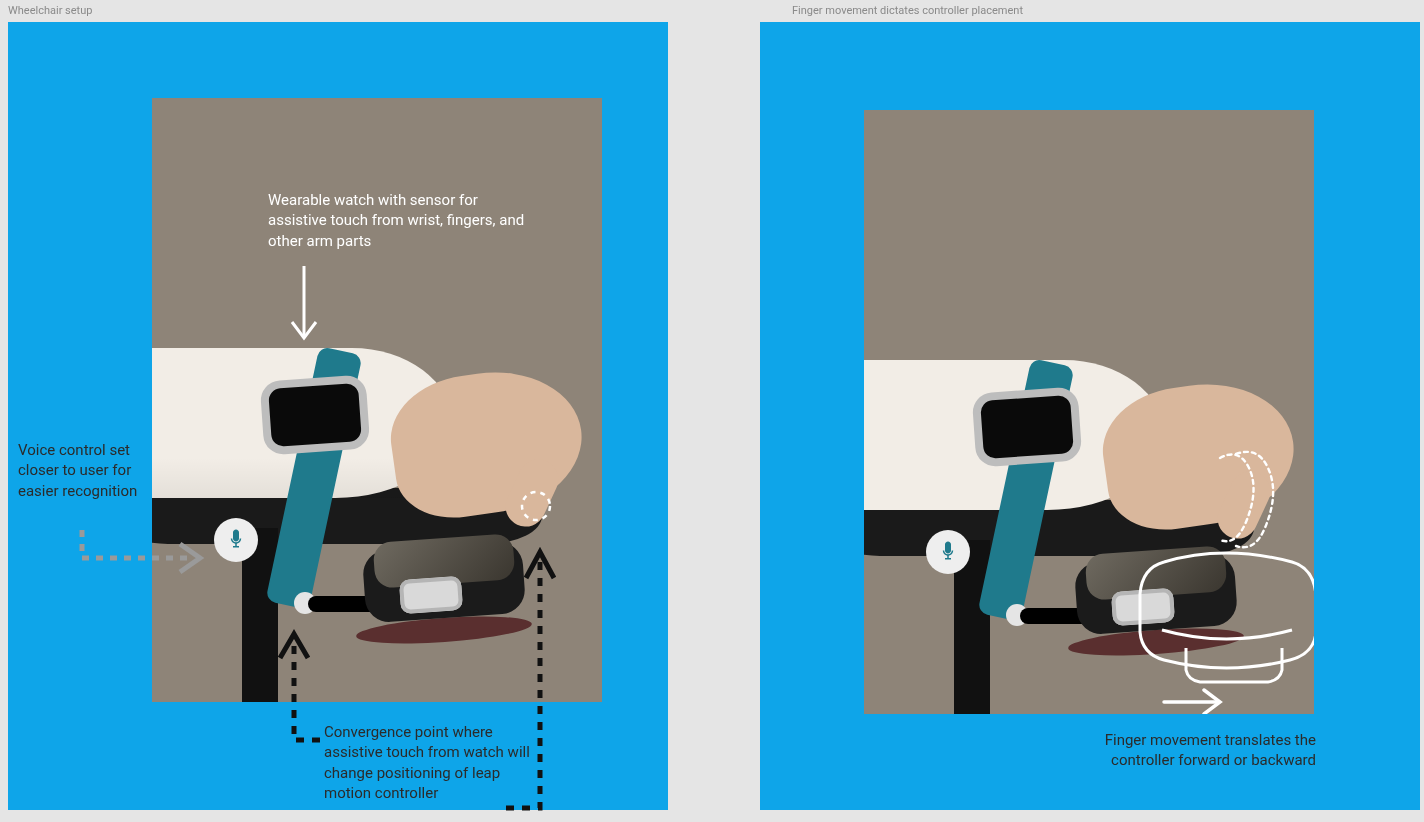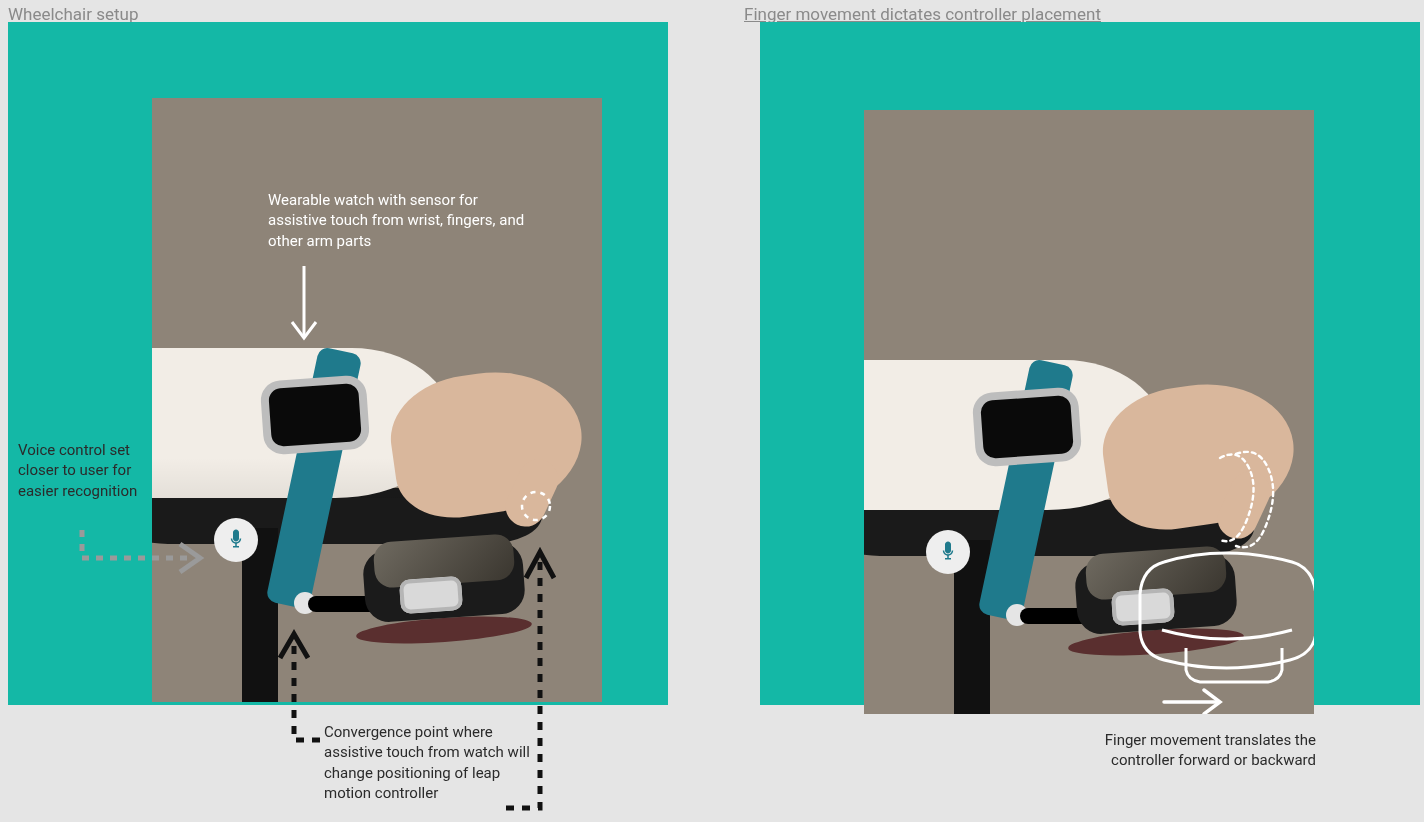--- a/index.html
+++ b/index.html
@@ -13,29 +13,29 @@
     overflow: hidden;
   }
   .page {
     position: relative;
     width: 1424px;
     height: 822px;
   }
   .panel-label {
     position: absolute;
     top: 4px;
-    font-size: 17px;
+    font-size: 11px;
     color: #8a8a8a;
   }
   .panel {
     position: absolute;
     top: 22px;
     width: 660px;
-    height: 683px;
-    background: #14b8a6;
+    height: 788px;
+    background: #0ea5e9;
   }
   .panel-left { left: 8px; }
   .panel-right { left: 760px; text-align: right; }
 
   .photo {
     position: absolute;
     background: #8e8478;
     overflow: hidden;
   }
   .photo.left  { left: 144px; top: 76px;  width: 450px; height: 604px; }
@@ -169,21 +169,21 @@
     left: 0; top: 0;
     pointer-events: none;
   }
 </style>
 </head>
 <body>
 
 <div class="page">
 
   <div class="panel-label" style="left:8px;">Wheelchair setup</div>
-  <div class="panel-label" style="left:744px;text-decoration:underline;">Finger movement dictates controller placement</div>
+  <div class="panel-label" style="left:792px;">Finger movement dictates controller placement</div>
 
   <div class="panel panel-left">
 
     <div class="photo left">
 
       <div class="armrest" style="left:-40px; top:390px; width:430px; height:56px;"></div>
       <div class="armrest-post" style="left:90px; top:430px; height:180px;"></div>
 
       <div class="arm" style="left:-60px; top:250px; width:360px; height:150px;"></div>
       <div class="sleeve-shadow" style="left:-60px; top:360px; width:360px; height:40px;"></div>

